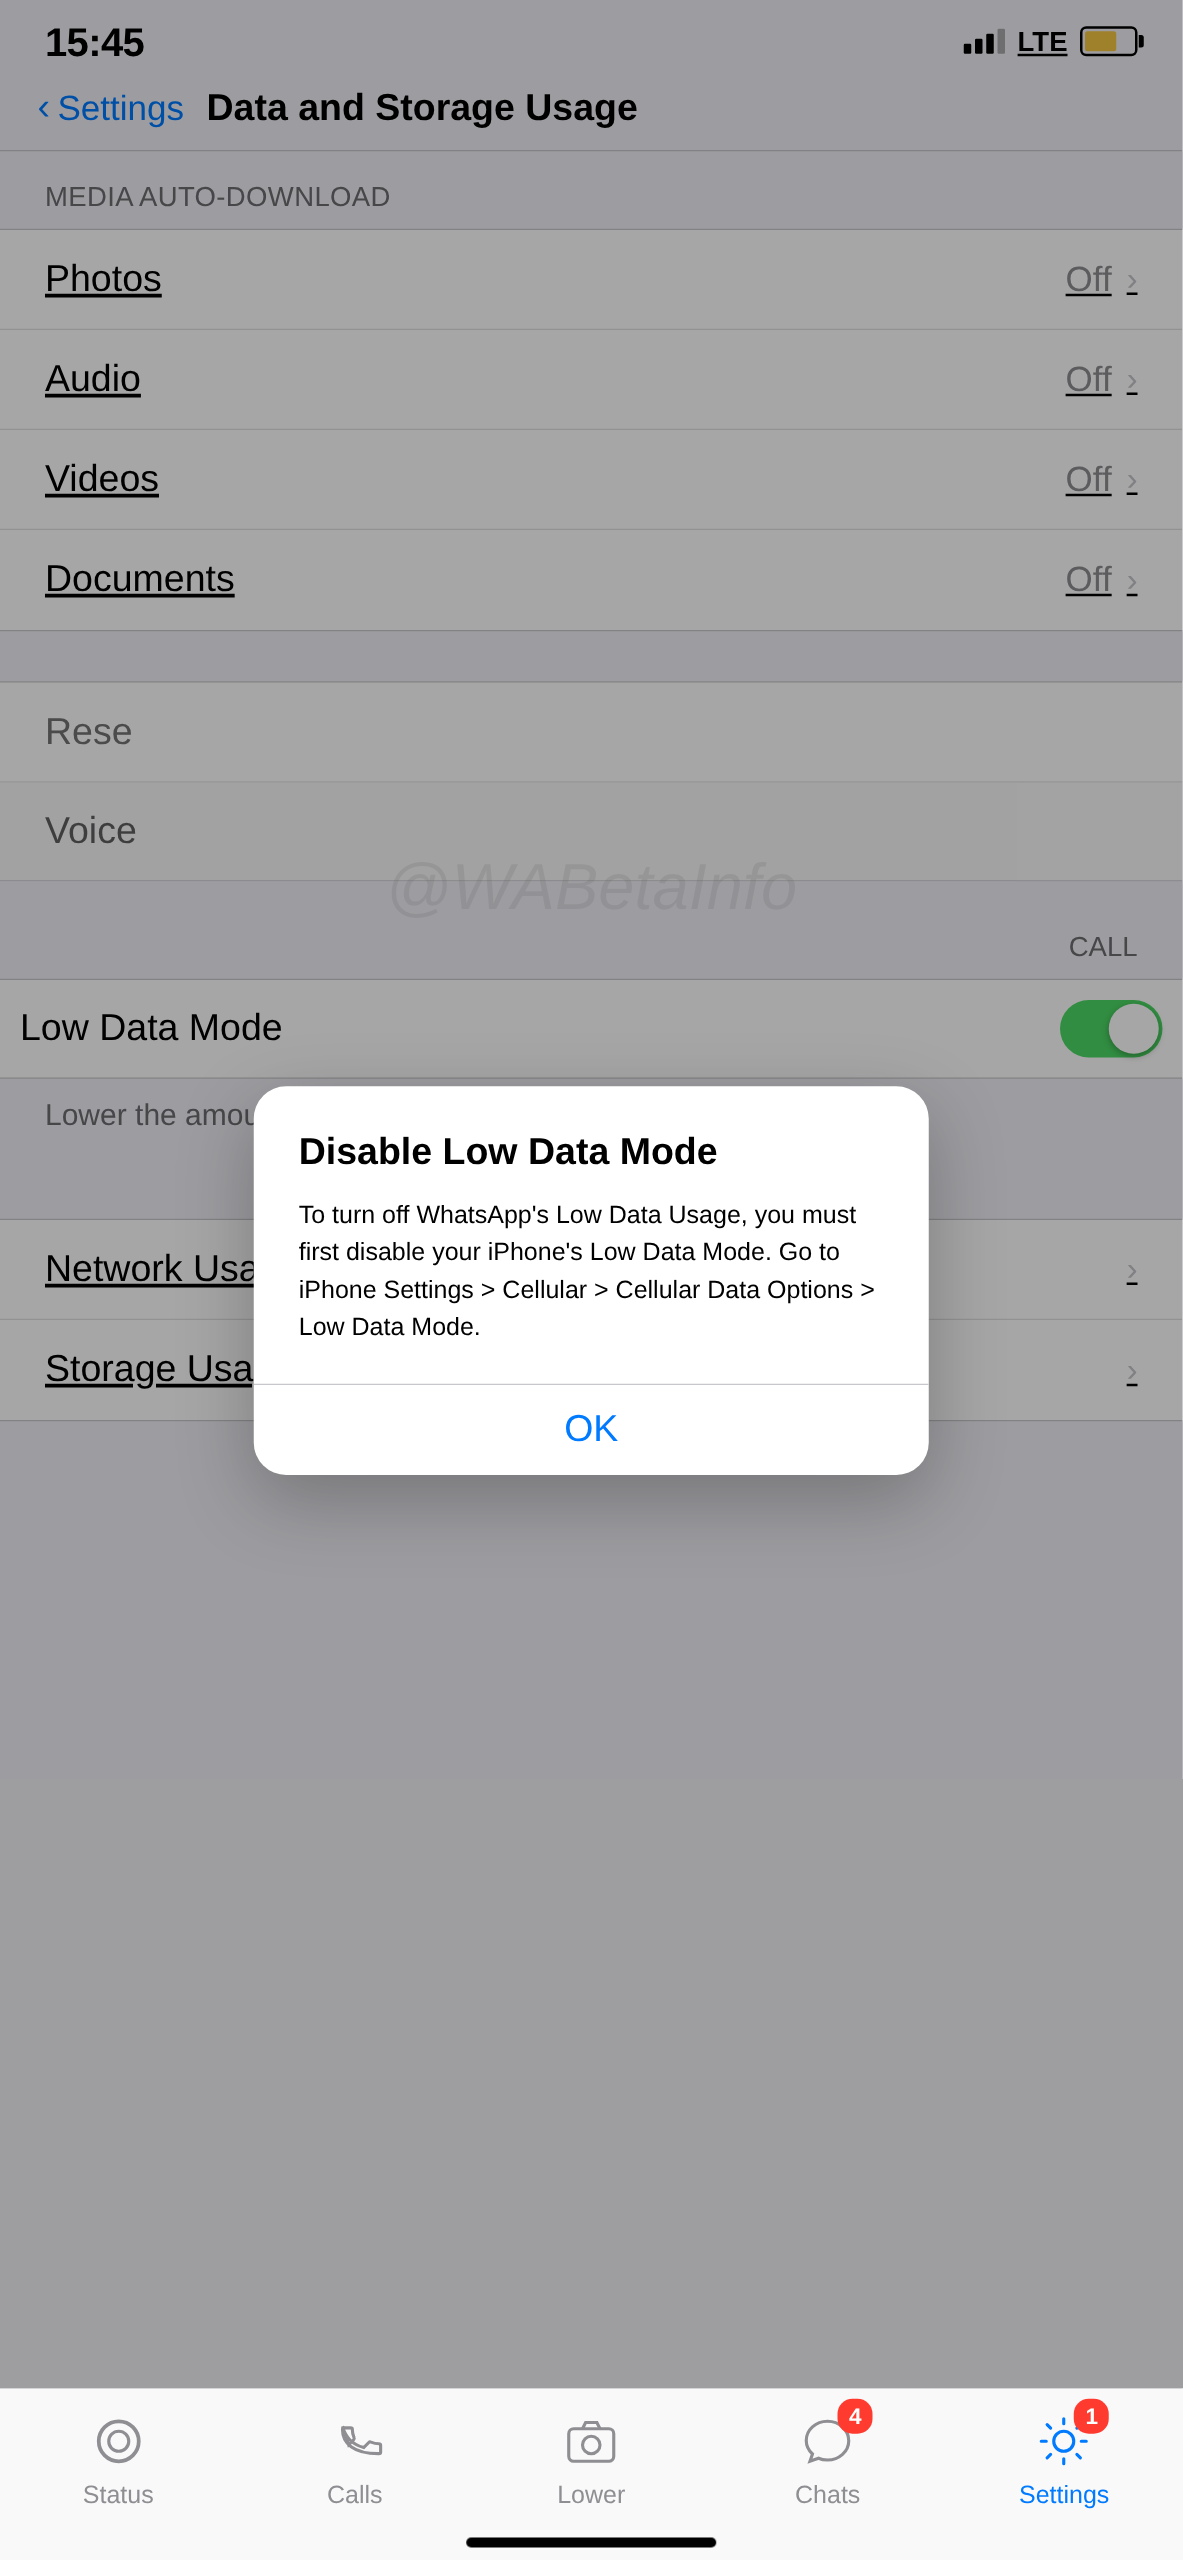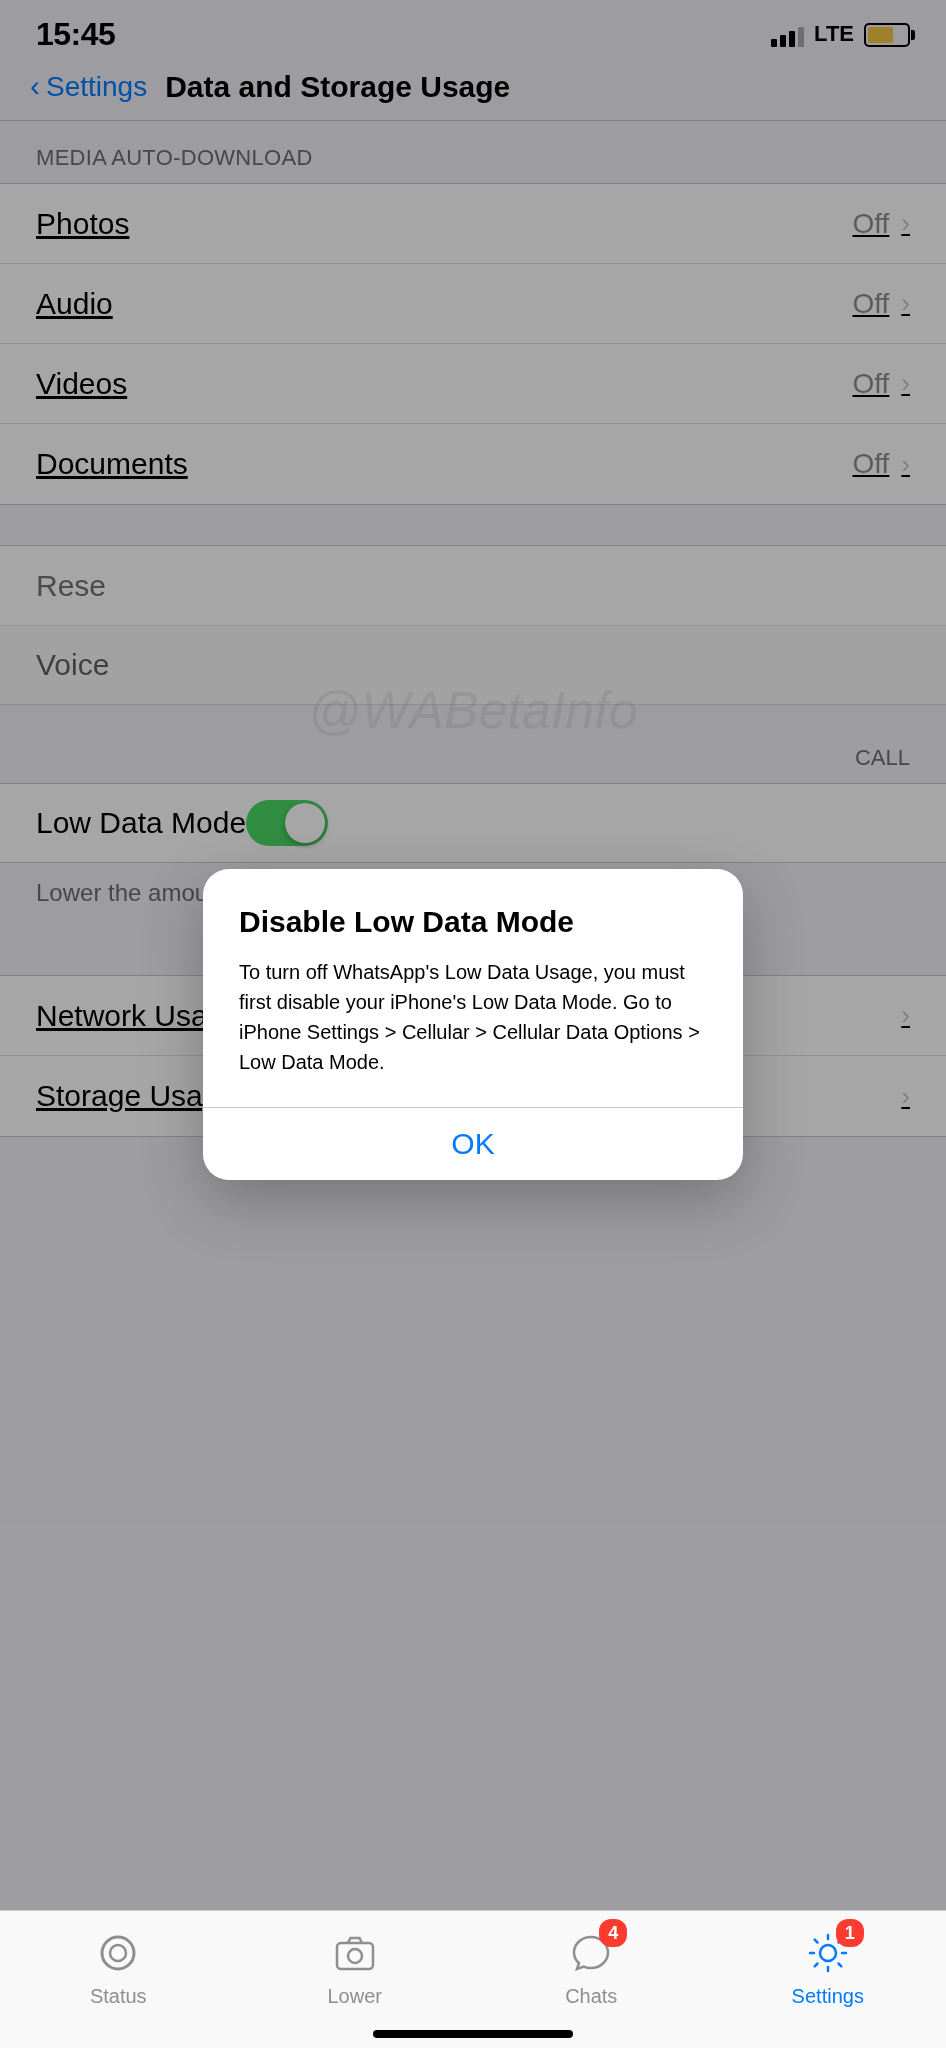--- a/index.html
+++ b/index.html
@@ -24,22 +24,23 @@
       height: 60px;
     }
     .status-time {
       font-size: 32px;
       font-weight: 600;
       color: #000;
       letter-spacing: -0.5px;
     }
     .status-icons {
       display: flex;
-      align-items: flex-end;
+      align-items: flex-start;
       gap: 10px;
+      text-decoration: underline;
     }
     .signal-bars {
       display: flex;
       align-items: flex-end;
       gap: 3px;
       height: 22px;
     }
     .signal-bar {
       width: 6px;
       background: #000;
@@ -188,23 +189,23 @@
     .description-text {
       padding: 12px 36px 24px 36px;
       font-size: 24px;
       color: #6d6d72;
       line-height: 1.5;
     }
 
     
     .toggle-row {
       display: flex;
-      justify-content: flex-start;
-      align-items: center;
-      padding: 0 36px;
+      justify-content: space-between;
+      align-items: center;
+      padding: 0 16px;
       height: 80px;
       background: #fff;
       border-top: 1px solid #c8c7cc;
       border-bottom: 1px solid #c8c7cc;
     }
     .toggle-label {
       font-size: 30px;
       color: #000;
     }
     .toggle-switch {
@@ -487,20 +488,28 @@
   <div class="tab-item">
     <div class="tab-icon">
       <svg class="tab-svg" viewBox="0 0 52 52" fill="none" xmlns="http://www.w3.org/2000/svg">
         <circle cx="26" cy="26" r="16" stroke="#8e8e93" stroke-width="3" fill="none"></circle>
         <circle cx="26" cy="26" r="8" stroke="#8e8e93" stroke-width="2.5" fill="none"></circle>
       </svg>
     </div>
     <span class="tab-label">Status</span>
   </div>
 
+  <div class="tab-item">
+    <div class="tab-icon">
+      <svg class="tab-svg" viewBox="0 0 52 52" fill="none" xmlns="http://www.w3.org/2000/svg">
+        <path d="M16 14c1 4 3 8 6 11s7 5 11 6l4-4c.5-.5 1.2-.6 1.8-.3 2 .8 4.1 1.3 6.3 1.3.8 0 1.4.6 1.4 1.4v5.1c0 .8-.6 1.4-1.4 1.4C24.7 36 16 27.3 16 16.7c0-.8.6-1.4 1.4-1.4H22.5c.8 0 1.4.6 1.4 1.4 0 2.2.5 4.3 1.3 6.3.3.6.1 1.3-.3 1.8l-4 4z" stroke="#8e8e93" stroke-width="2.5" fill="none"></path>
+      </svg>
+    </div>
+    <span class="tab-label">Calls</span>
+  </div>
 
   <div class="tab-item">
     <div class="tab-icon">
       <svg class="tab-svg" viewBox="0 0 52 52" fill="none" xmlns="http://www.w3.org/2000/svg">
         <rect x="8" y="16" width="36" height="26" rx="4" stroke="#8e8e93" stroke-width="2.5" fill="none"></rect>
         <circle cx="26" cy="29" r="7" stroke="#8e8e93" stroke-width="2.5" fill="none"></circle>
         <path d="M19 16l2.5-5h9L33 16" stroke="#8e8e93" stroke-width="2.5" fill="none"></path>
       </svg>
     </div>
     <span class="tab-label">Lower</span>

